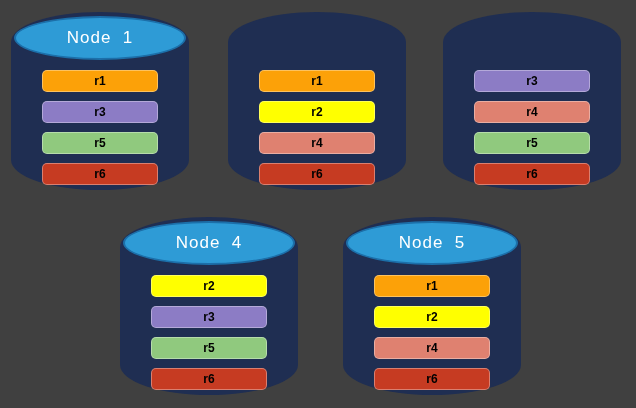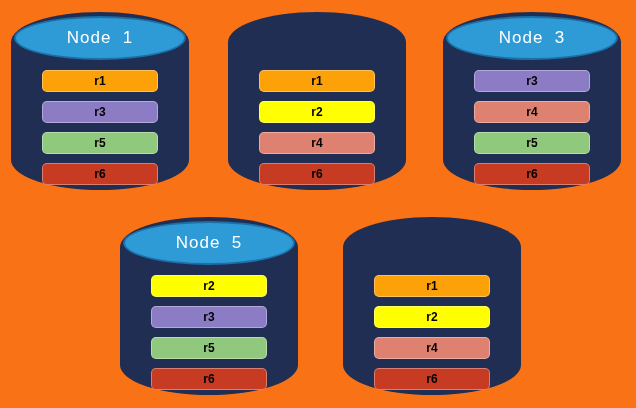--- a/index.html
+++ b/index.html
@@ -59,21 +59,21 @@
     align-items:center;
     justify-content:center;
     font-size:12px;
     font-weight:bold;
     line-height:12px;
   }
 </style>
 </head>
 <body>
 
-<div class="canvas" style="background: #f97316;">
+<div class="canvas" style="background: #404040;">
 
     <div class="cylinder pos-1">
       <div class="cyl-body" style="background: rgb(31, 46, 82);"></div>
       <div class="cyl-top" style="background: rgb(46, 155, 214); border-color: rgb(28, 111, 169);">
         <span class="node-label" style="color: rgb(255, 255, 255);">Node  1</span>
       </div>
       <div class="bars">
         <div class="bar" style="background: rgb(252, 161, 8); color: rgb(0, 0, 0);">r1</div>
         <div class="bar" style="background: rgb(140, 124, 197); color: rgb(0, 0, 0);">r3</div>
         <div class="bar" style="background: rgb(144, 201, 126); color: rgb(0, 0, 0);">r5</div>
@@ -86,46 +86,46 @@
       <div class="bars">
         <div class="bar" style="background: rgb(252, 161, 8); color: rgb(0, 0, 0);">r1</div>
         <div class="bar" style="background: rgb(255, 255, 0); color: rgb(0, 0, 0);">r2</div>
         <div class="bar" style="background: rgb(223, 129, 112); color: rgb(0, 0, 0);">r4</div>
         <div class="bar" style="background: rgb(198, 59, 34); color: rgb(0, 0, 0);">r6</div>
       </div>
     </div>
 
     <div class="cylinder pos-3">
       <div class="cyl-body" style="background: rgb(31, 46, 82);"></div>
-      <div class="cyl-top" style="background: rgb(46, 155, 214); border-color: rgb(28, 111, 169);">
-        <span class="node-label" style="color: rgb(255, 255, 255);">Node  3</span>
-      </div>
       <div class="bars">
         <div class="bar" style="background: rgb(140, 124, 197); color: rgb(0, 0, 0);">r3</div>
         <div class="bar" style="background: rgb(223, 129, 112); color: rgb(0, 0, 0);">r4</div>
         <div class="bar" style="background: rgb(144, 201, 126); color: rgb(0, 0, 0);">r5</div>
         <div class="bar" style="background: rgb(198, 59, 34); color: rgb(0, 0, 0);">r6</div>
       </div>
     </div>
 
     <div class="cylinder pos-4">
       <div class="cyl-body" style="background: rgb(31, 46, 82);"></div>
       <div class="cyl-top" style="background: rgb(46, 155, 214); border-color: rgb(28, 111, 169);">
-        <span class="node-label" style="color: rgb(255, 255, 255);">Node  5</span>
+        <span class="node-label" style="color: rgb(255, 255, 255);">Node  4</span>
       </div>
       <div class="bars">
         <div class="bar" style="background: rgb(255, 255, 0); color: rgb(0, 0, 0);">r2</div>
         <div class="bar" style="background: rgb(140, 124, 197); color: rgb(0, 0, 0);">r3</div>
         <div class="bar" style="background: rgb(144, 201, 126); color: rgb(0, 0, 0);">r5</div>
         <div class="bar" style="background: rgb(198, 59, 34); color: rgb(0, 0, 0);">r6</div>
       </div>
     </div>
 
     <div class="cylinder pos-5">
       <div class="cyl-body" style="background: rgb(31, 46, 82);"></div>
+      <div class="cyl-top" style="background: rgb(46, 155, 214); border-color: rgb(28, 111, 169);">
+        <span class="node-label" style="color: rgb(255, 255, 255);">Node  5</span>
+      </div>
       <div class="bars">
         <div class="bar" style="background: rgb(252, 161, 8); color: rgb(0, 0, 0);">r1</div>
         <div class="bar" style="background: rgb(255, 255, 0); color: rgb(0, 0, 0);">r2</div>
         <div class="bar" style="background: rgb(223, 129, 112); color: rgb(0, 0, 0);">r4</div>
         <div class="bar" style="background: rgb(198, 59, 34); color: rgb(0, 0, 0);">r6</div>
       </div>
     </div>
   </div>
 
 </body></html>

